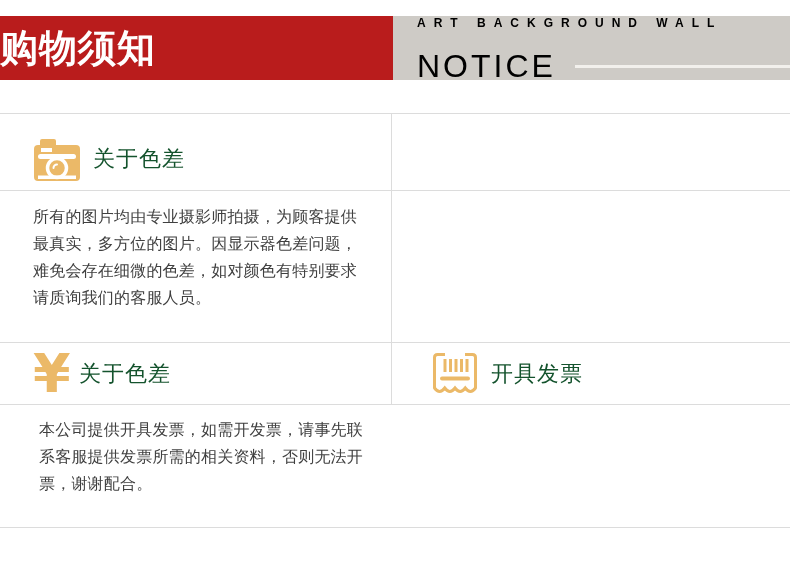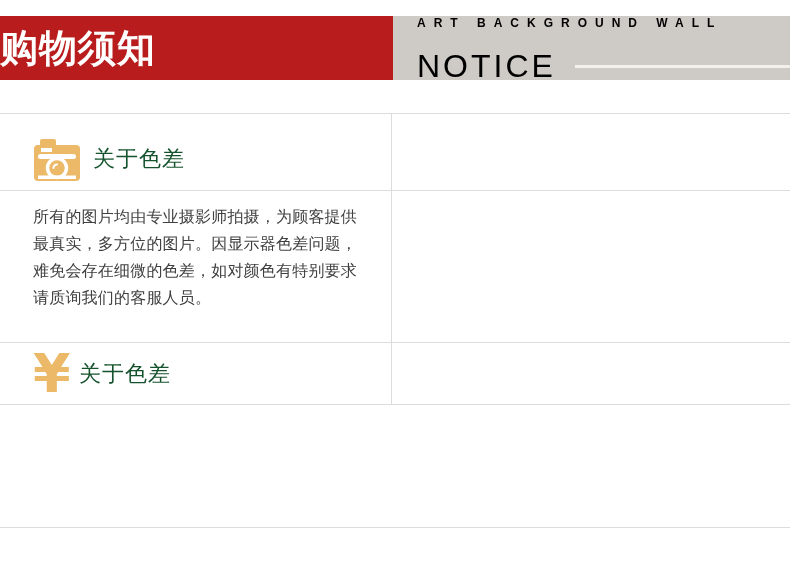--- a/index.html
+++ b/index.html
@@ -95,19 +95,40 @@
 难免会存在细微的色差，如对颜色有特别要求
 请质询我们的客服人员。</p>
       </div>
     </div>
 
     <div class="row row-title-2">
       <div class="cell left title-cell">
         <span class="yuan-glyph">¥</span>
         <h3 class="section-title">关于色差</h3>
       </div>
+      <div class="cell right title-cell">
+        <span class="icon">
+          <svg width="48" height="45" viewBox="0 0 48 45" xmlns="http://www.w3.org/2000/svg">
+            <path d="M14 3.5 H6.5 Q3.5 3.5 3.5 6.5 V37" fill="none" stroke="currentColor" stroke-width="3"></path>
+            <path d="M34 3.5 H41.5 Q44.5 3.5 44.5 6.5 V37" fill="none" stroke="currentColor" stroke-width="3"></path>
+            <rect x="12.5" y="8" width="3" height="13" fill="currentColor"></rect>
+            <rect x="18" y="8" width="3" height="13" fill="currentColor"></rect>
+            <rect x="23.5" y="8" width="3" height="13" fill="currentColor"></rect>
+            <rect x="29" y="8" width="3" height="13" fill="currentColor"></rect>
+            <rect x="34.5" y="8" width="3" height="13" fill="currentColor"></rect>
+            <rect x="9" y="25.5" width="30" height="4" rx="2" fill="currentColor"></rect>
+            <path d="M3.5 37 q5.125 7 10.25 0 q5.125 7 10.25 0 q5.125 7 10.25 0 q5.125 7 10.25 0" fill="none" stroke="currentColor" stroke-width="3" stroke-linecap="round"></path>
+          </svg>
+        </span>
+        <h3 class="section-title">开具发票</h3>
+      </div>
     </div>
 
     <div class="row row-body-2">
+      <div class="cell right body-cell">
+        <p>本公司提供开具发票，如需开发票，请事先联
+系客服提供发票所需的相关资料，否则无法开
+票，谢谢配合。</p>
+      </div>
     </div>
 
   </main>
 </div>
 
 </body></html>

